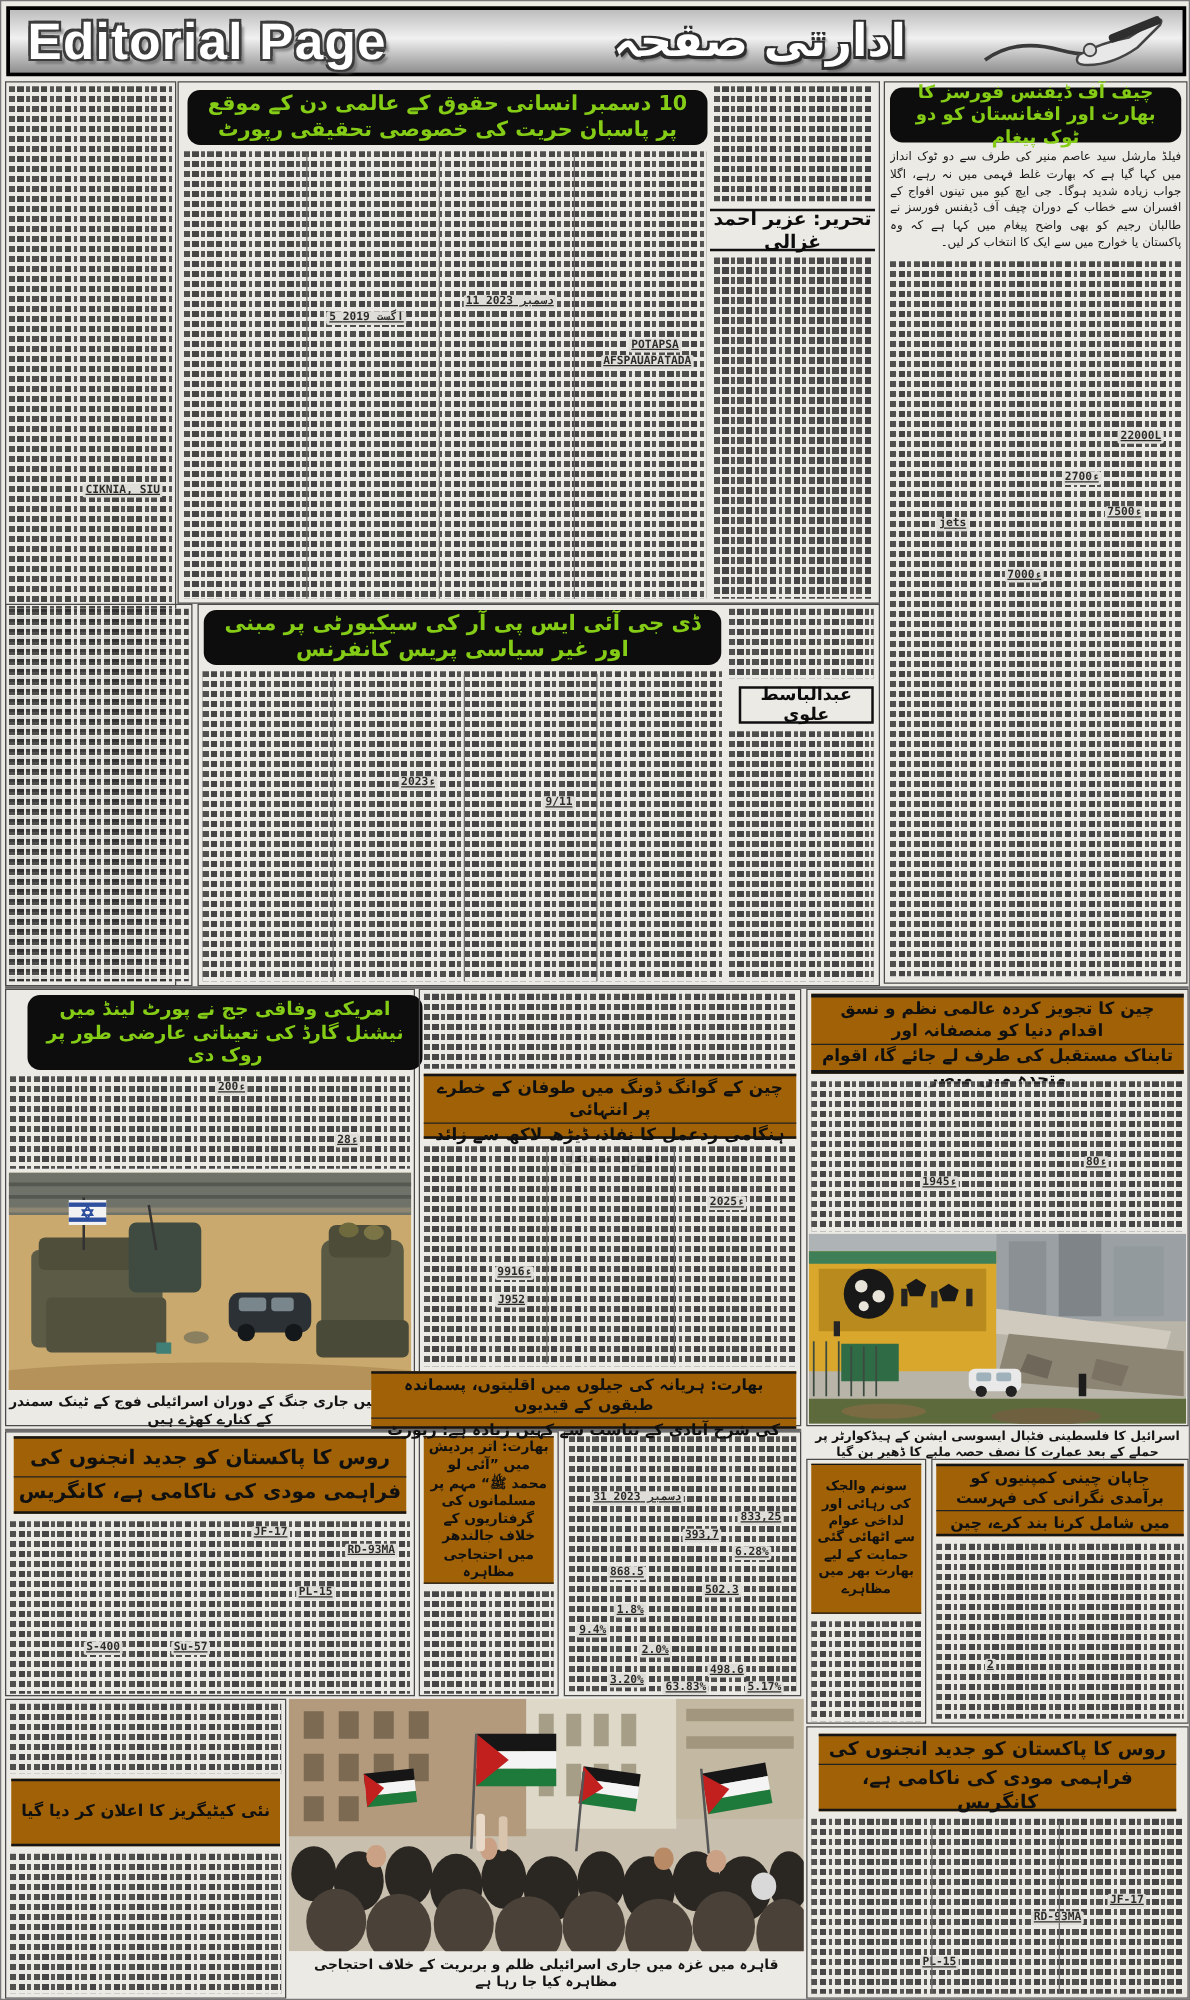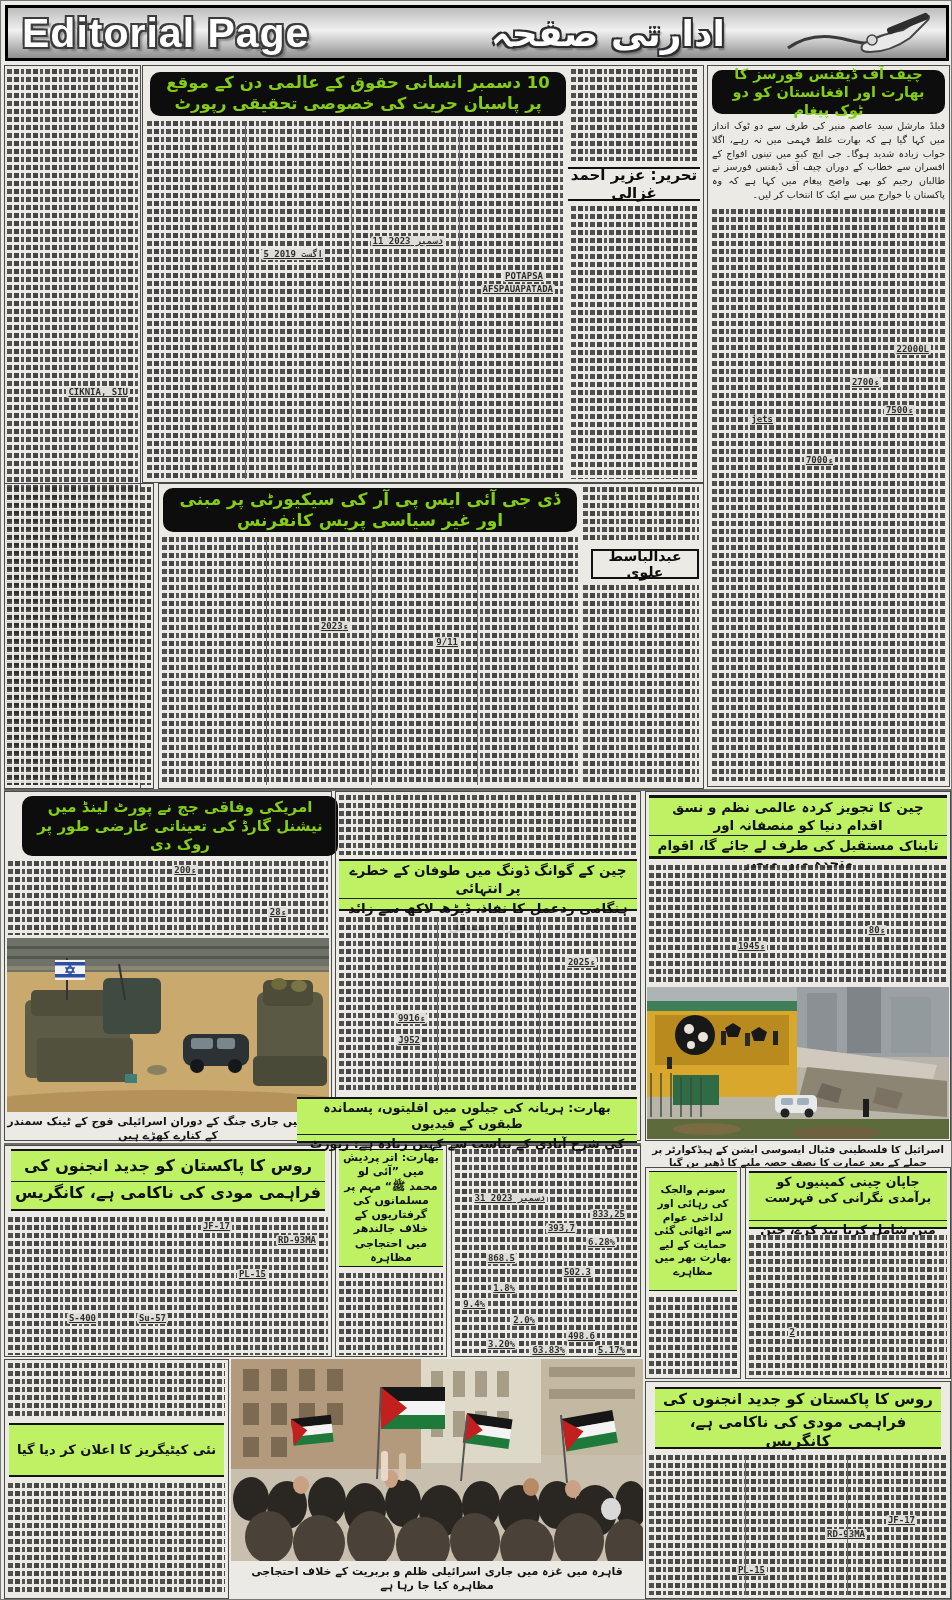--- a/index.html
+++ b/index.html
@@ -25,21 +25,21 @@
     font-family:"DejaVu Sans Mono",monospace;white-space:nowrap;z-index:3;text-decoration:underline;
   }
   .hbox{
     position:absolute;background:#0d0d0d;color:#84cc16;border-radius:9px;
     display:flex;align-items:center;justify-content:center;text-align:center;
     direction:rtl;font-weight:bold;padding:2px 10px;line-height:1.25;
     box-shadow:0 0 0 1px #0d0d0d;
   }
   .hrule{
     position:absolute;direction:rtl;text-align:center;font-weight:bold;color:#101010;
-    background:#bef264;border-top:2px solid #151515;border-bottom:2px solid #151515;
+    background:#a16207;border-top:2px solid #151515;border-bottom:2px solid #151515;
     display:flex;flex-direction:column;justify-content:space-evenly;
   }
   .hrule .ln{padding:1px 4px;line-height:1.3;}
   .hrule .ln + .ln{border-top:1.5px solid #222;}
   .caption{
     position:absolute;direction:rtl;text-align:center;font-weight:bold;
     color:#141414;font-size:11px;line-height:1.3;
   }
   .bylinebox{
     position:absolute;direction:rtl;text-align:center;font-weight:bold;color:#0c0c0c;
@@ -419,21 +419,21 @@
     <span>قاہرہ میں غزہ میں جاری اسرائیلی ظلم و بربریت کے خلاف احتجاجی مظاہرہ کیا جا رہا ہے</span>
   </div>
 
   <div class="secframe" style="left:644px;top:1166px;width:96px;height:212px;"></div>
   <div class="hrule" style="left:648px;top:1170px;width:88px;height:120px;font-size:10.5px;border-top-width:1.5px;border-bottom-width:1.5px;">
     <div class="ln">سونم والجک کی رہائی اور لداخی عوام سے اٹھائی گئی حمایت کے لیے بھارت بھر میں مظاہرے</div>
   </div>
   <div class="greek" style="left:648px;top:1296px;width:88px;height:80px;"></div>
 
   <div class="secframe" style="left:744px;top:1166px;width:206px;height:212px;"></div>
-  <div class="hrule" style="left:748px;top:1170px;width:198px;height:58px;font-size:12.5px;gap:12px;">
+  <div class="hrule" style="left:748px;top:1170px;width:198px;height:58px;font-size:12.5px;">
     <div class="ln">جاپان چینی کمپنیوں کو برآمدی نگرانی کی فہرست</div>
     <div class="ln">میں شامل کرنا بند کرے، چین</div>
   </div>
   <div class="greek" style="left:748px;top:1234px;width:198px;height:140px;">
     <span class="chip" style="top:92px;right:150px;">2</span>
   </div>
 
   <div class="secframe" style="left:644px;top:1380px;width:306px;height:218px;"></div>
   <div class="hrule" style="left:654px;top:1386px;width:286px;height:62px;font-size:15px;">
     <div class="ln">روس کا پاکستان کو جدید انجنوں کی</div>

